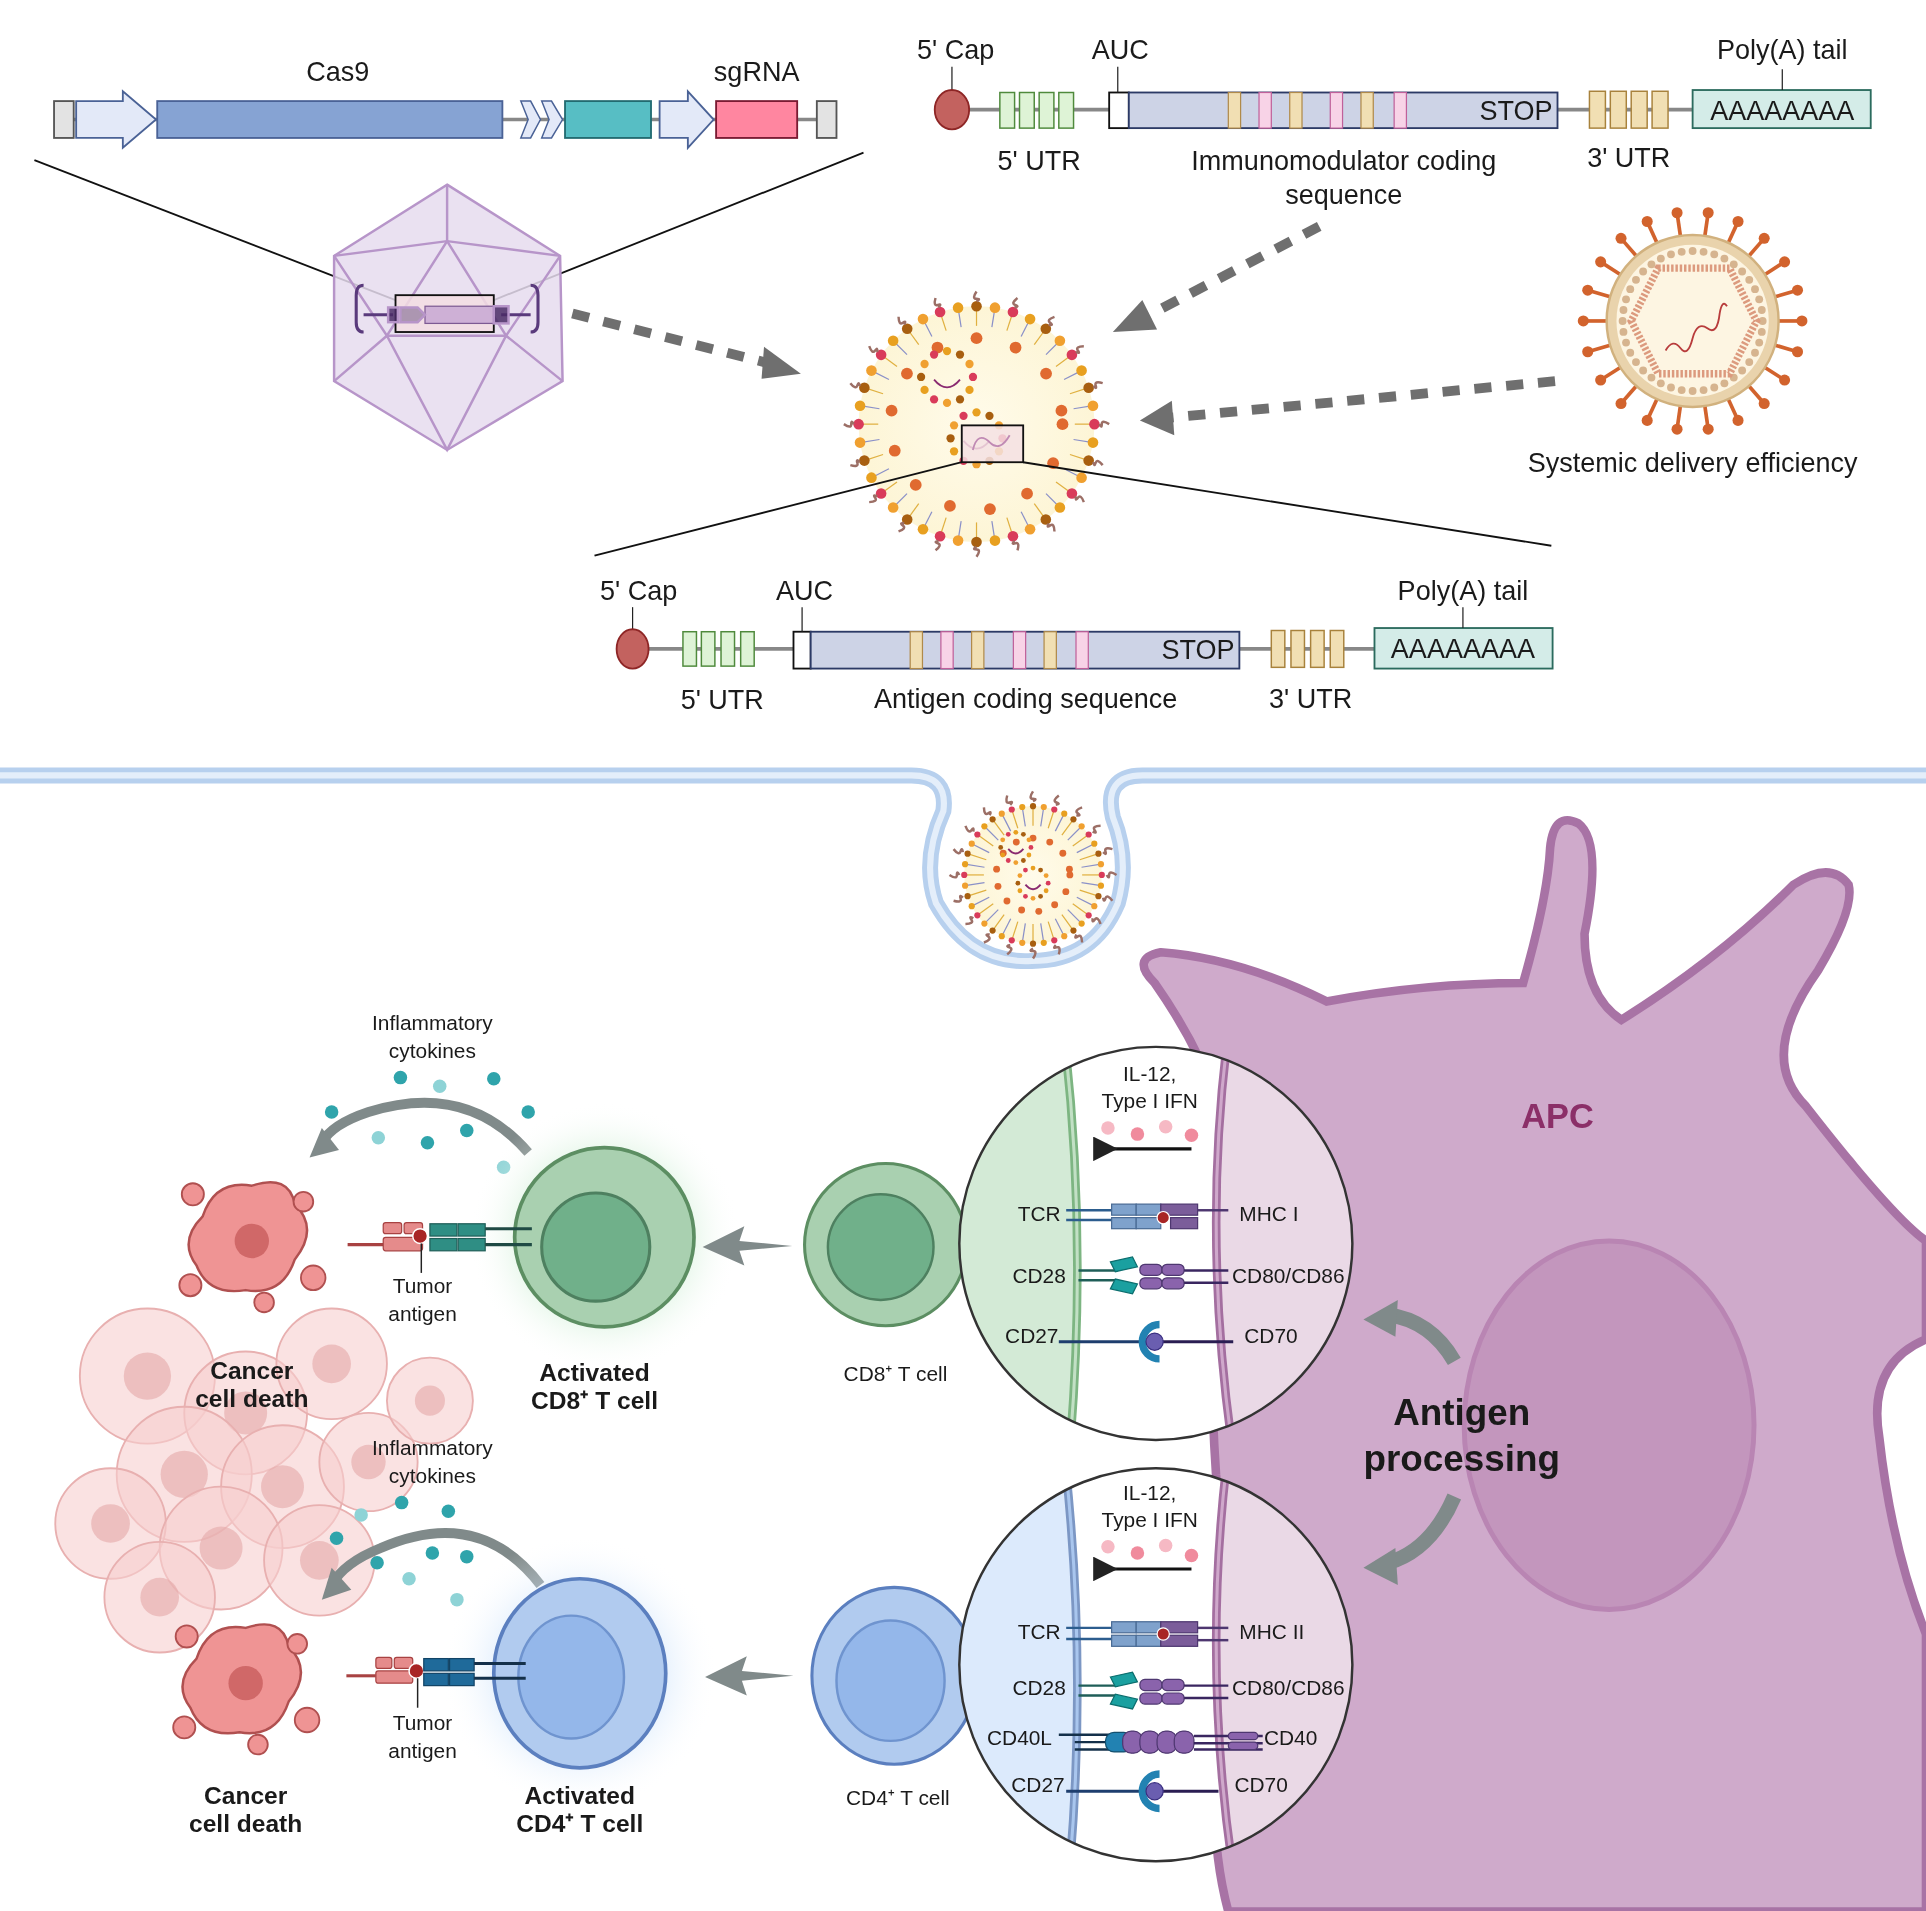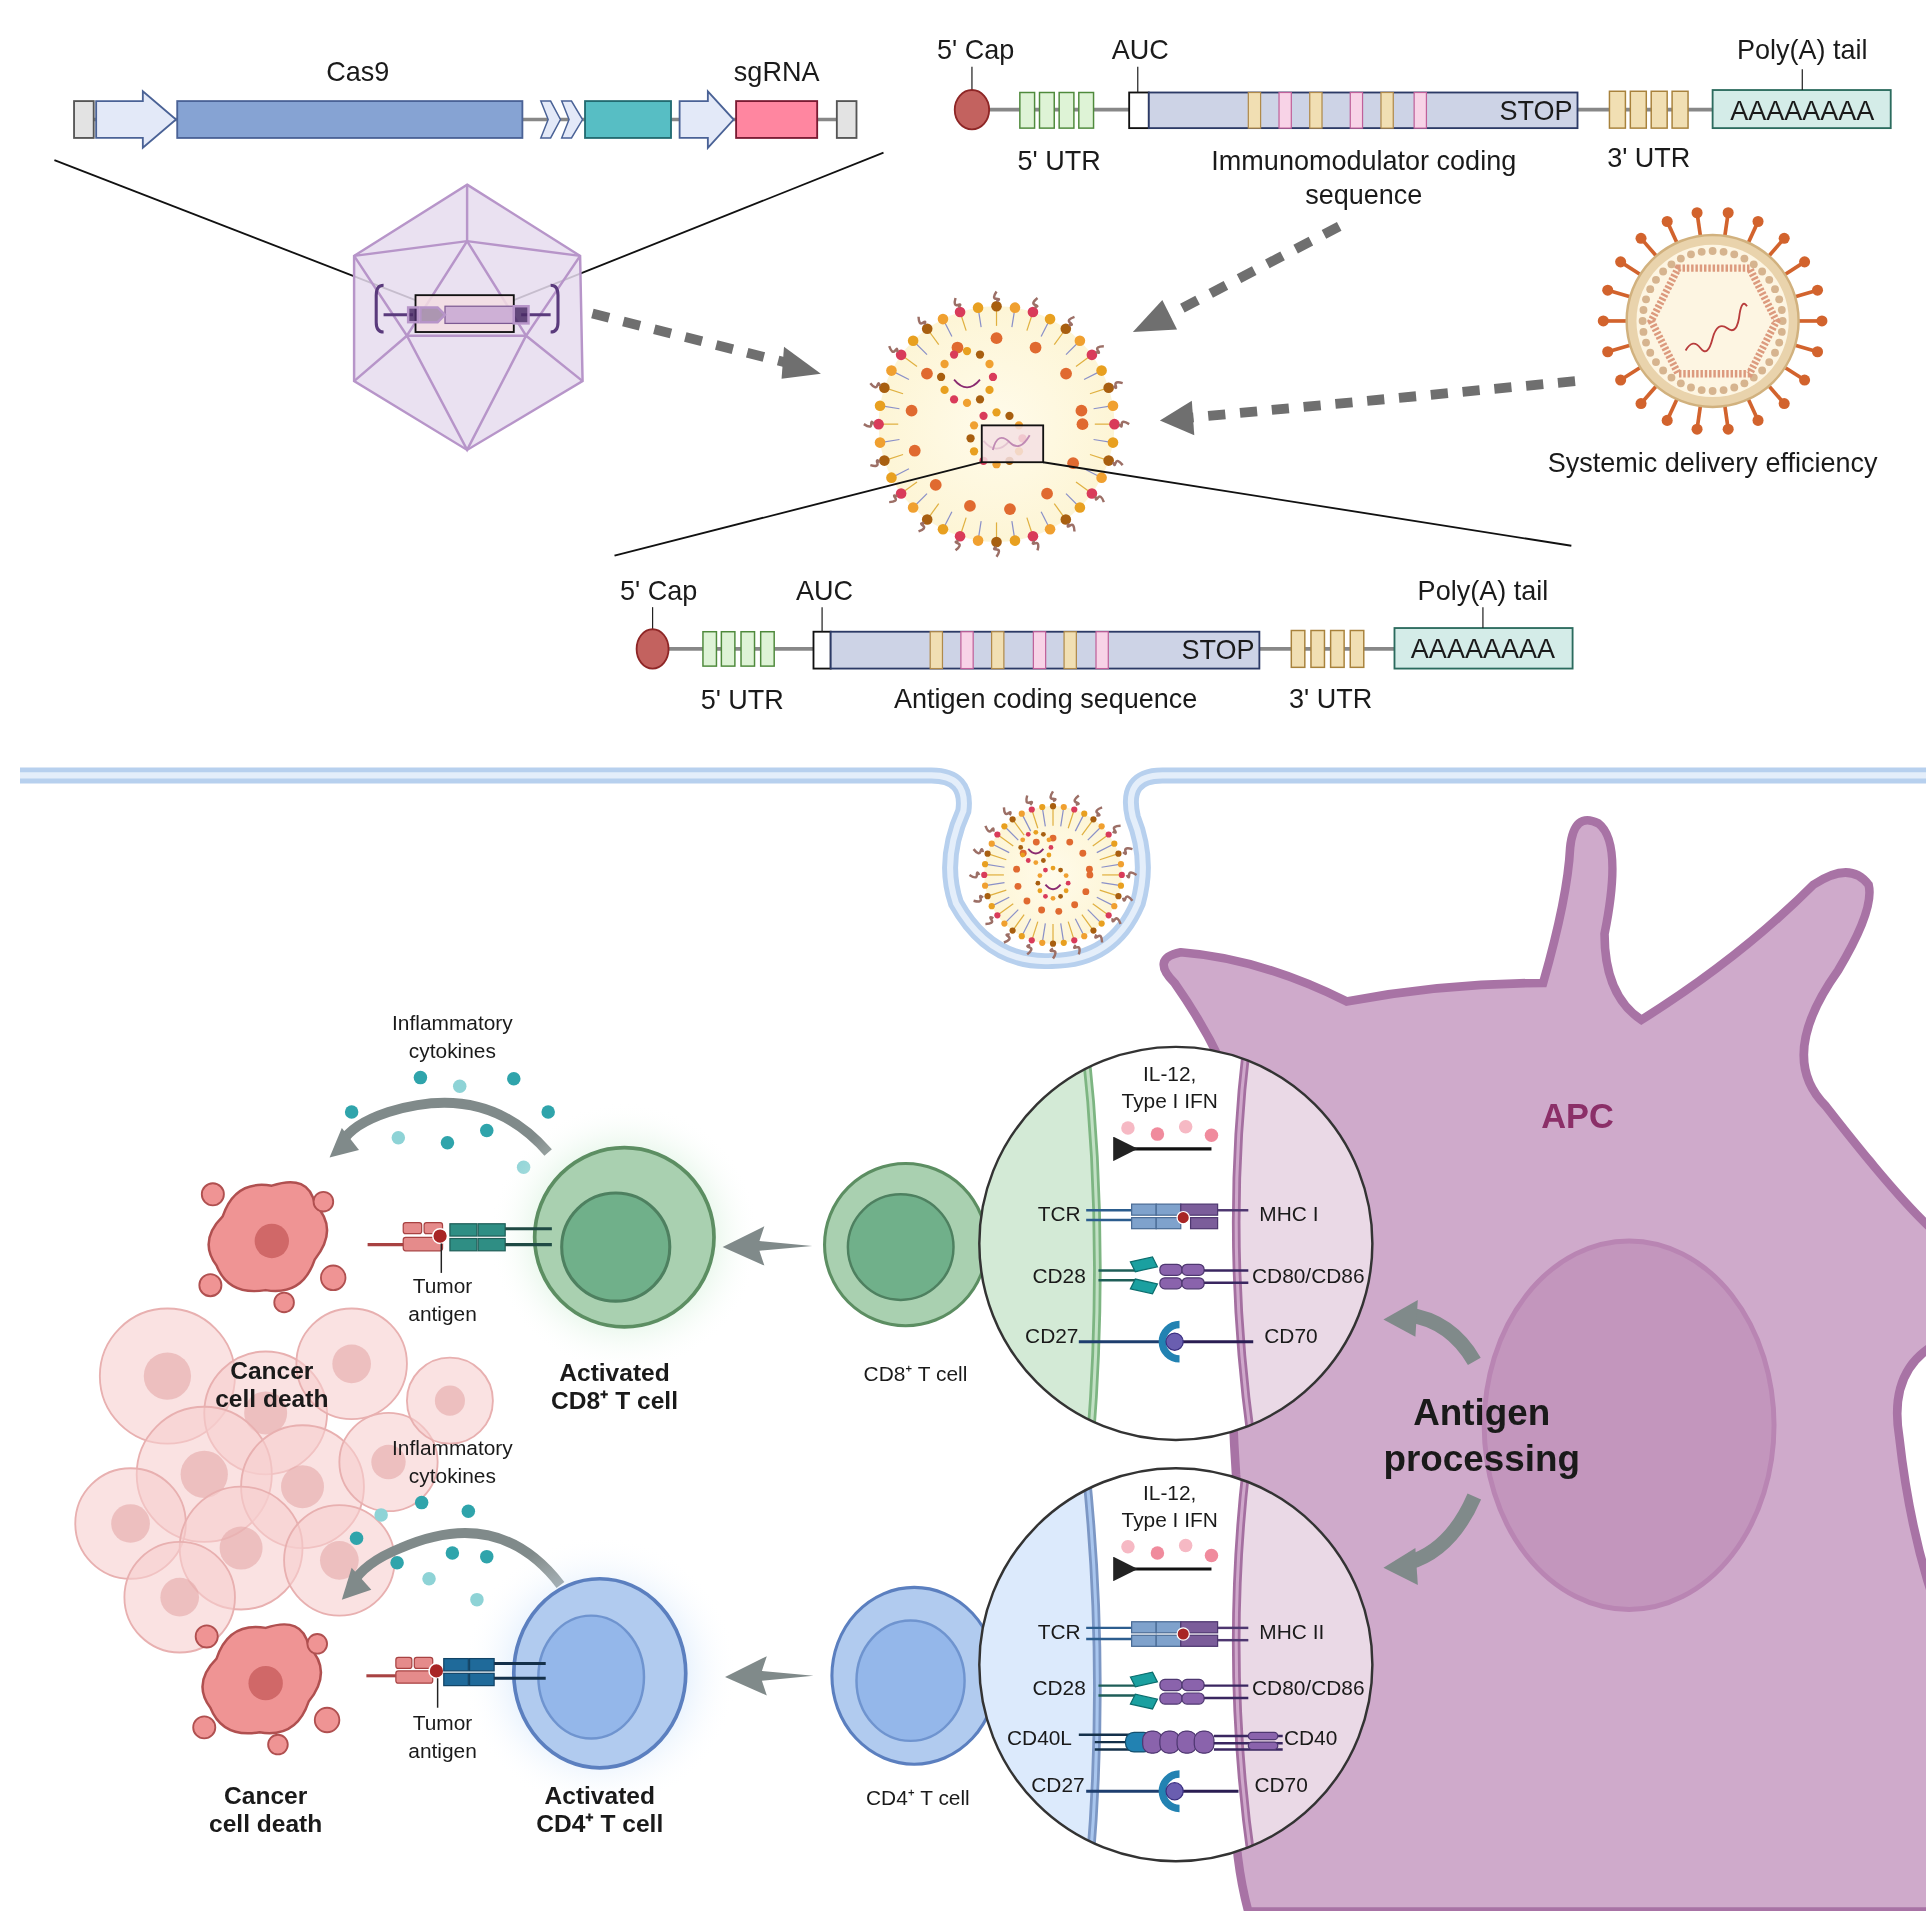--- a/index.html
+++ b/index.html
@@ -1,17 +1,17 @@
 <!DOCTYPE html>
 <html style="font-size:11.7px"><head>
 <meta charset="utf-8">
 <style>
   html, body { margin:0; padding:0; background:#ffffff; }
   body { width:1926px; height:1912px; overflow:hidden; font-family:"Liberation Sans", sans-serif; }
-  #stage { position:absolute; left:0; top:0; width:1840px; height:1912px;margin-left:20px; }
+  #stage { position:absolute; left:0; top:0; width:1840px; height:1912px; }
   svg text { font-family:"Liberation Sans", sans-serif; fill:#1a1a1a; }
   .lbl { font-size:22px; }
   .lbl-sm { font-size:17px; }
   .lbl-b { font-size:20px; font-weight:bold; }
   .apc { font-size:28px; font-weight:bold; fill:#8b2f68; }
   .ap { font-size:30px; font-weight:bold; fill:#1a1a1a; }
 </style>
 </head>
 <body>
 

